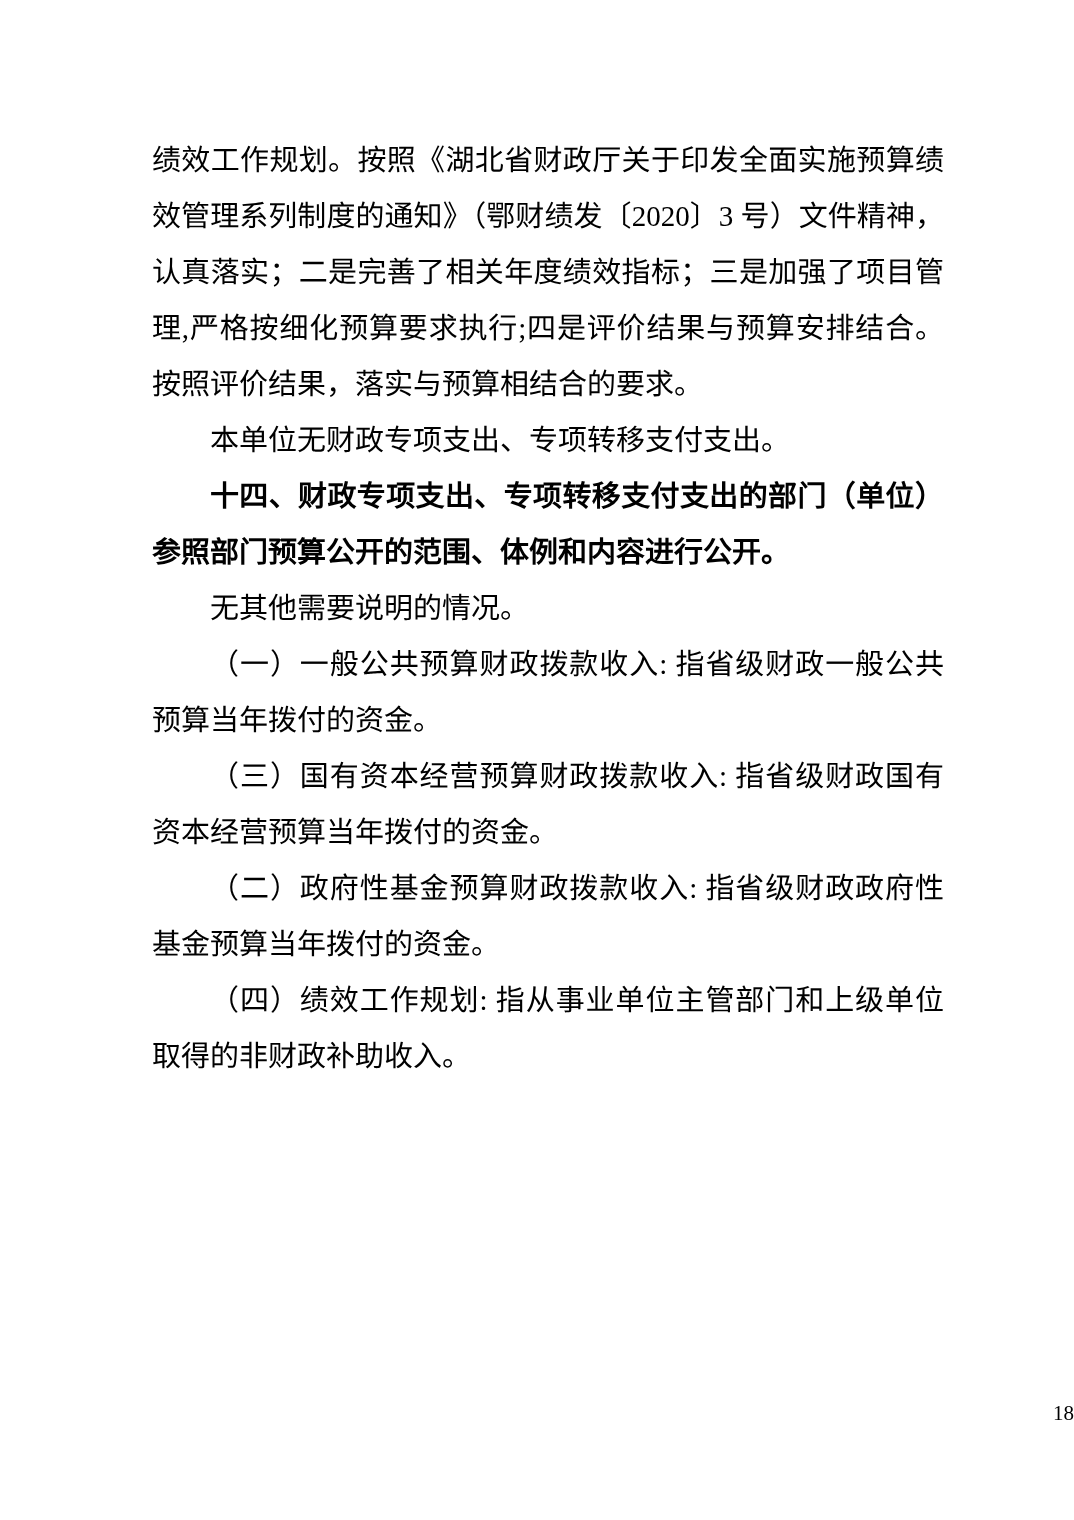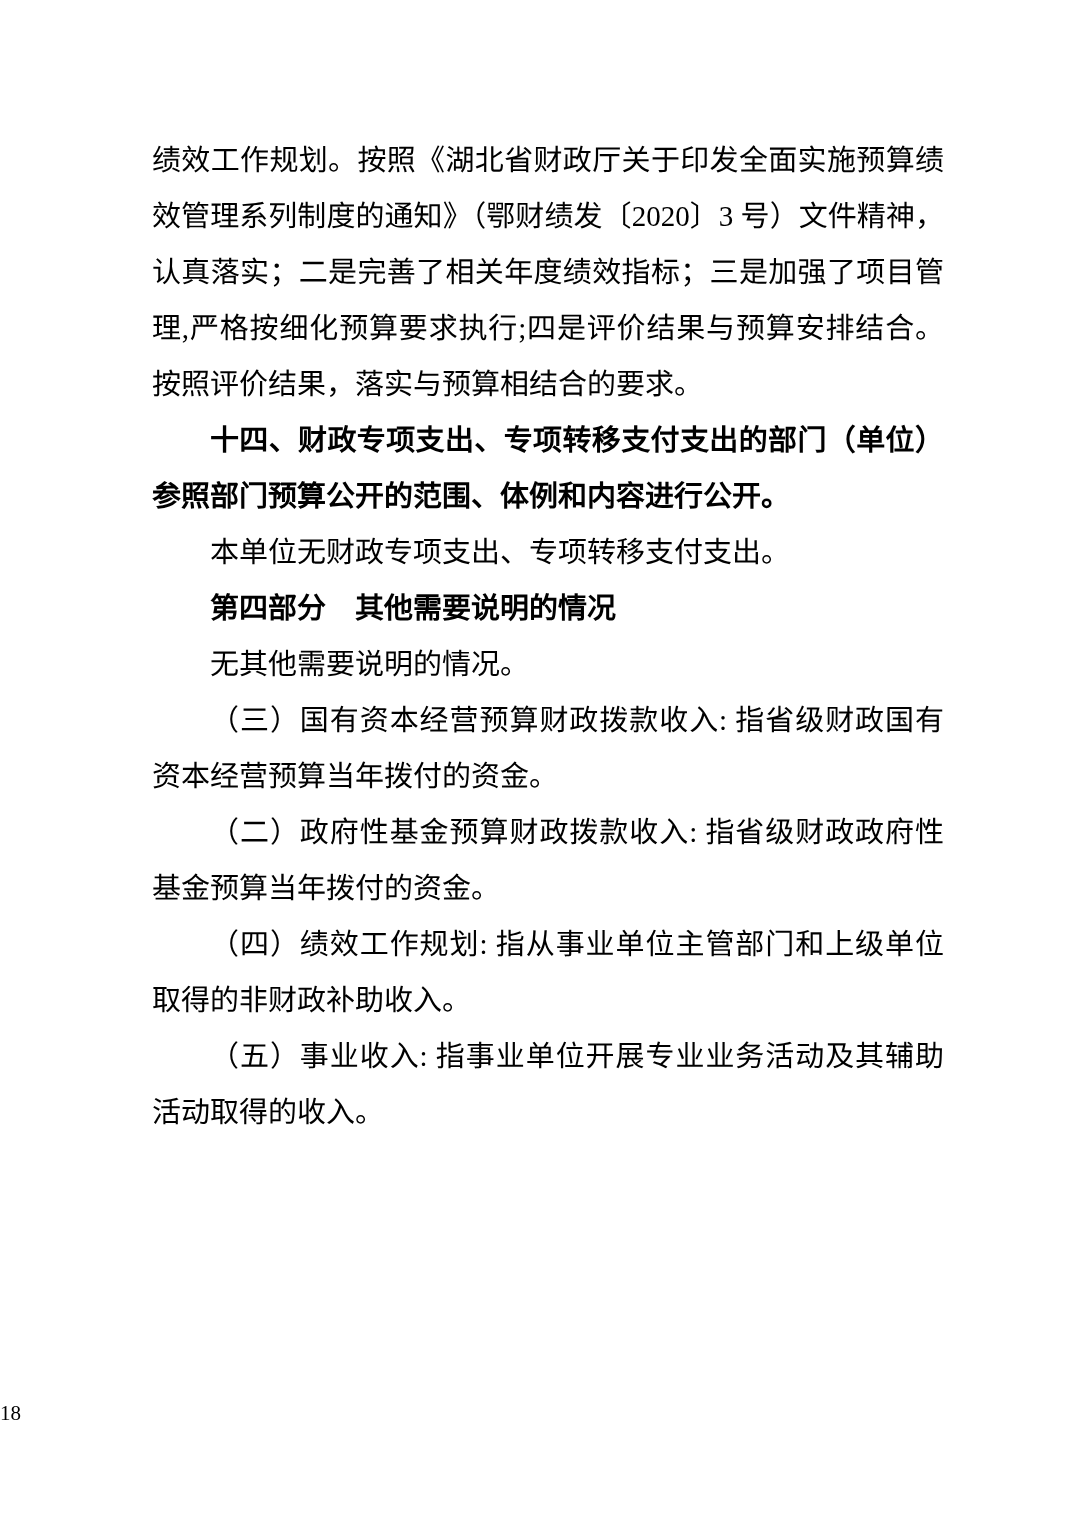--- a/index.html
+++ b/index.html
@@ -41,36 +41,35 @@
   }
 
   
   .para.fill { text-align-last: justify; }
 
   .page-number {
     position: absolute;
     top: 1398px;
     left: 0;
     width: 100%;
-    text-align: left;
+    text-align: right;
     font-family: "Liberation Serif", "DejaVu Serif", serif;
     font-size: 21px;
     line-height: 30px;
     color: #000000;
   }
 </style>
 </head>
 <body>
 
 <div class="page">
   <div class="body-text">
       <p class="para">绩效工作规划。按照《湖北省财政厅关于印发全面实施预算绩效管理系列制度的通知》（鄂财绩发〔2020〕3 号）文件精神，认真落实；二是完善了相关年度绩效指标；三是加强了项目管理,严格按细化预算要求执行;四是评价结果与预算安排结合。按照评价结果，落实与预算相结合的要求。</p>
+      <p class="para indent">本单位无财政专项支出、专项转移支付支出。</p>
       <p class="para bold indent">十四、财政专项支出、专项转移支付支出的部门（单位）参照部门预算公开的范围、体例和内容进行公开。</p>
-      <p class="para indent">本单位无财政专项支出、专项转移支付支出。</p>
-      <p class="para bold indent">第四部分　其他需要说明的情况</p>
       <p class="para indent">无其他需要说明的情况。</p>
+      <p class="para indent">（一）一般公共预算财政拨款收入: 指省级财政一般公共预算当年拨付的资金。</p>
       <p class="para indent">（三）国有资本经营预算财政拨款收入: 指省级财政国有资本经营预算当年拨付的资金。</p>
       <p class="para indent">（二）政府性基金预算财政拨款收入: 指省级财政政府性基金预算当年拨付的资金。</p>
       <p class="para indent">（四）绩效工作规划: 指从事业单位主管部门和上级单位取得的非财政补助收入。</p>
-      <p class="para indent">（五）事业收入: 指事业单位开展专业业务活动及其辅助活动取得的收入。</p>
     </div>
   <div class="page-number">18</div>
 </div>
 
 </body></html>

